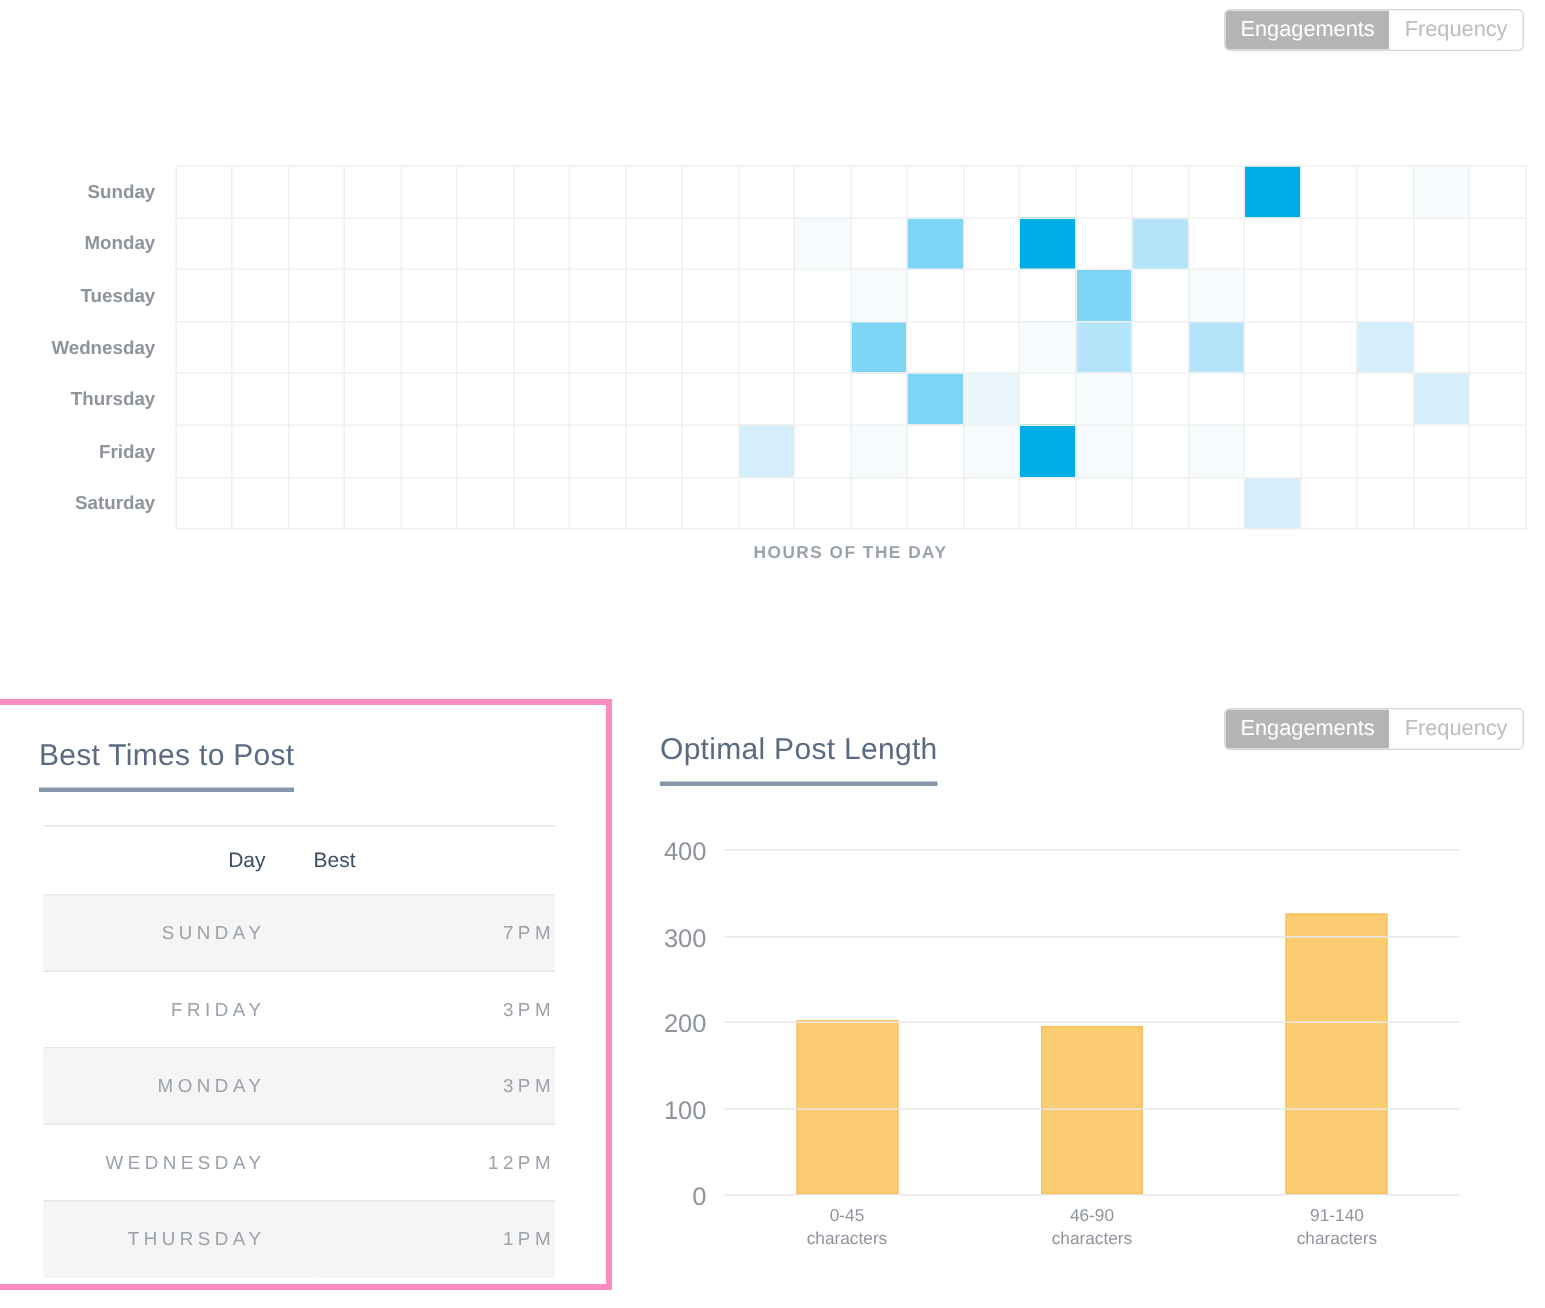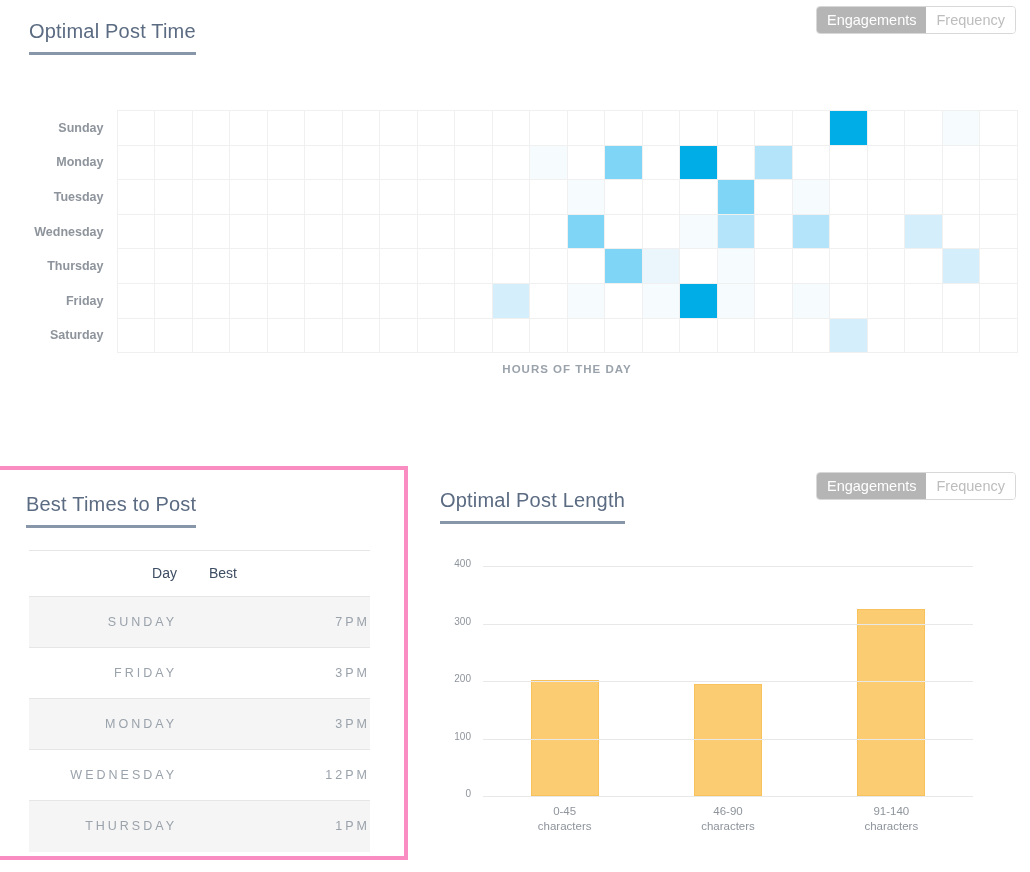--- a/index.html
+++ b/index.html
@@ -108,41 +108,40 @@
 
   
   #post-length-panel { position: absolute; left: 425px; top: 466px; width: 605px; height: 400px; }
   #pl-title { position: absolute; left: 15px; top: 23px; }
   #pl-toggle { position: absolute; right: 14px; top: 6px; }
 
   #pl-chart { position: absolute; left: 0px; top: 100px; width: 605px; height: 285px; }
   .gridline { position: absolute; left: 58px; width: 490px; height: 1px; background: #e8e8e8; }
   .ytick {
     position: absolute; left: 0; width: 46px; text-align: right;
-    font-size: 10px; color: #8e949c;
+    font-size: 17px; color: #8e949c;
   }
   .bar {
     position: absolute; bottom: 0;
     background: #fbc45a; opacity: .85;
     border: 1px solid #f6b740;
   }
   .bar-area { position: absolute; left: 58px; top: 0; width: 490px; height: 230px; }
   .xcat {
     position: absolute; top: 238px; text-align: center;
     font-size: 11.5px; color: #8e949c; line-height: 15px;
   }
 </style>
 </head>
 <body>
 
 <div class="page">
 
   <section id="optimal-post-time-panel">
 
-    <div id="opt-title" class="panel-title">Optimal Post Time</div>
 
     <div id="opt-toggle" class="toggle">
       <div class="on">Engagements</div>
       <div class="off">Frequency</div>
     </div>
 
 
 
     <div id="heatmap-wrap">
       <table id="heatmap-table">

